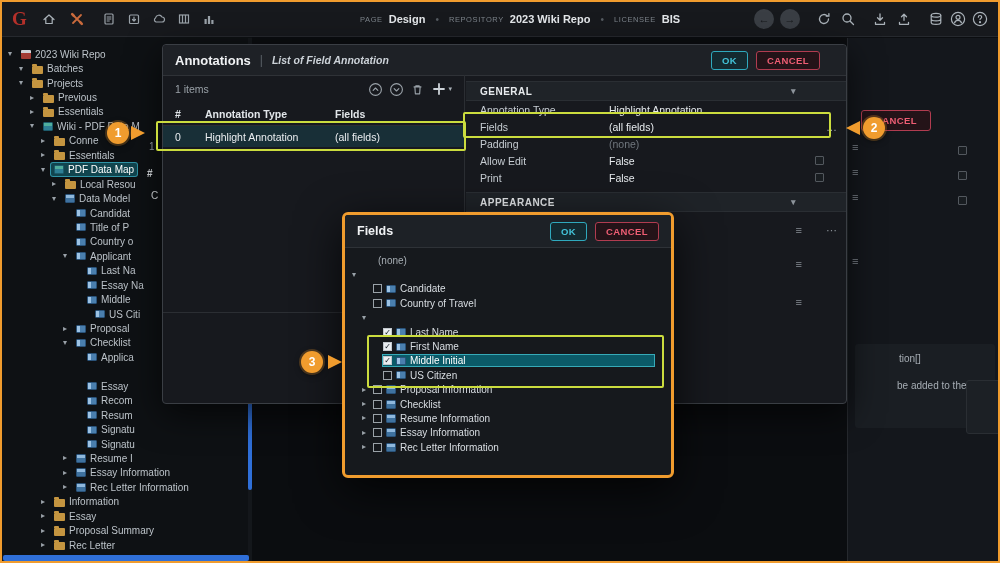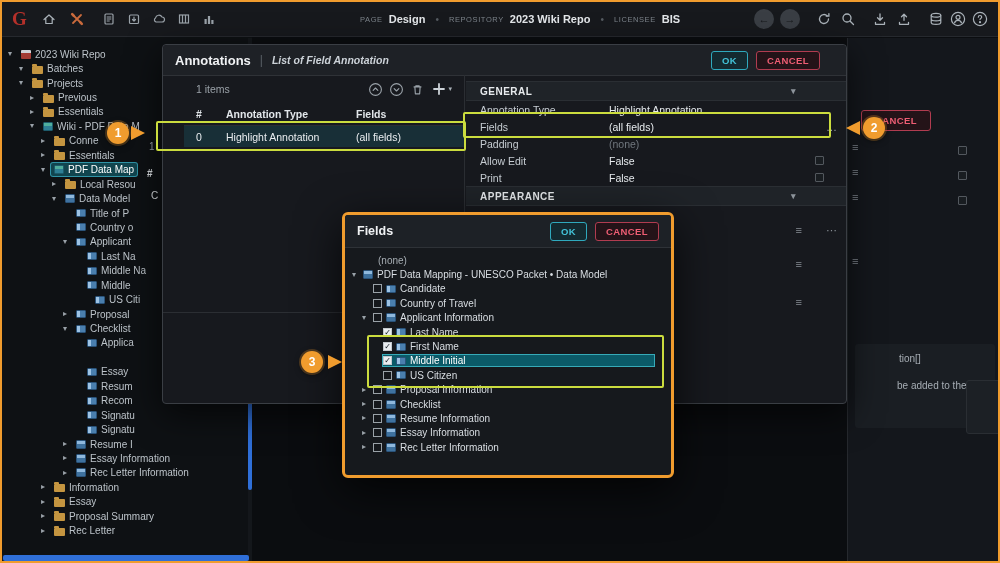--- a/index.html
+++ b/index.html
@@ -50,32 +50,32 @@
 
   
   .dlg{position:absolute;left:160px;top:42px;width:685px;height:360px;background:#17191e;border:1px solid #3a3e44;border-radius:4px;box-shadow:0 10px 35px rgba(0,0,0,.65);z-index:5;box-sizing:border-box;}
   .dlg-header{height:30px;background:#1e2126;border-bottom:1px solid #2f3237;display:flex;align-items:center;padding:0 26px 0 12px;border-radius:4px 4px 0 0;}
   .dlg-title{font-size:13px;font-weight:bold;color:#f0f2f4;}
   .dlg-sep{margin:0 9px;color:#5a6066;font-size:12px;}
   .dlg-sub{font-style:italic;font-size:10.5px;font-weight:bold;color:#ccd2d8;}
   .btn{border-radius:3px;font-size:9.5px;font-weight:bold;padding:3px 10px;letter-spacing:.4px;box-sizing:border-box;}
   .btn.ok{border:1px solid #2fa9bd;color:#43c3d8;background:#142a30;margin-left:auto;}
   .btn.cancel{border:1px solid #b13c50;color:#ef5e74;background:#241318;margin-left:8px;}
-  .list-pane{position:absolute;left:0;top:30px;width:302px;height:238px;border-right:1px solid #2b2e33;border-bottom:1px solid #2b2e33;box-sizing:border-box;padding-left:21px;}
+  .list-pane{position:absolute;left:0;top:30px;width:302px;height:238px;border-right:1px solid #2b2e33;border-bottom:1px solid #2b2e33;box-sizing:border-box;}
   .ltb{height:28px;display:flex;align-items:center;padding:0 12px;}
   .items-count{font-size:10.5px;color:#9aa1a8;}
   .ltb-icons{margin-left:auto;display:flex;align-items:center;gap:6px;}
   .caret{font-size:7px;color:#aab1b8;margin-left:1px;}
   .thead{height:22px;display:flex;align-items:center;border-bottom:1px solid #2b2e33;font-size:10.5px;font-weight:bold;color:#e2e6ea;}
   .tcell1{width:30px;padding-left:12px;box-sizing:content-box;}
   .tcell2{width:130px;}
   .tcell3{flex:1;}
   .trow{height:21px;display:flex;align-items:center;font-size:10.5px;color:#eaedf0;background:rgba(26,90,104,.35);}
   .props-pane{position:absolute;left:303px;top:30px;right:0;bottom:0;}
-  .band{height:18px;display:flex;align-items:center;background:#1f2328;border-top:1px solid #2a2e33;border-bottom:1px solid #2a2e33;padding:0 14px;font-size:10px;font-weight:bold;letter-spacing:.5px;color:#e7eaed;}
+  .band{height:18px;margin-top:6px;display:flex;align-items:center;background:#1f2328;border-top:1px solid #2a2e33;border-bottom:1px solid #2a2e33;padding:0 14px;font-size:10px;font-weight:bold;letter-spacing:.5px;color:#e7eaed;}
   .chev{margin-left:auto;margin-right:36px;color:#8d949b;font-size:9px;}
   .prow{height:17px;display:flex;align-items:center;font-size:10.5px;padding-left:14px;}
   .plabel{width:129px;color:#c6ccd2;flex-shrink:0;}
   .pvalue{color:#e6eaed;}
   .pvalue.dim{color:#70777e;}
   .browse{margin-left:auto;margin-right:8px;color:#9aa1a8;font-size:11px;letter-spacing:1px;}
   .prow .pcheck{margin-left:auto;margin-right:22px;}
   .desc-panel{position:absolute;left:500px;top:305px;width:178px;height:52px;background:#1c2025;border:1px solid #2a2e33;border-radius:3px;}
 
   
@@ -282,20 +282,27 @@
           <span class="exp">▾</span>
           <span class="sband">
             <span class="tic ic-model"></span>
             <span class="slab">Data Model</span>
           </span>
         </div>
         <div class="srow" style="padding-left: 61px;">
           <span class="exp"></span>
           <span class="sband">
             <span class="tic ic-field"></span>
+            <span class="slab">Candidat</span>
+          </span>
+        </div>
+        <div class="srow" style="padding-left: 61px;">
+          <span class="exp"></span>
+          <span class="sband">
+            <span class="tic ic-field"></span>
             <span class="slab">Title of P</span>
           </span>
         </div>
         <div class="srow" style="padding-left: 61px;">
           <span class="exp"></span>
           <span class="sband">
             <span class="tic ic-field"></span>
             <span class="slab">Country o</span>
           </span>
         </div>
@@ -310,21 +317,21 @@
           <span class="exp"></span>
           <span class="sband">
             <span class="tic ic-field"></span>
             <span class="slab">Last Na</span>
           </span>
         </div>
         <div class="srow" style="padding-left: 72px;">
           <span class="exp"></span>
           <span class="sband">
             <span class="tic ic-field"></span>
-            <span class="slab">Middle Na</span>
+            <span class="slab">Essay Na</span>
           </span>
         </div>
         <div class="srow" style="padding-left: 72px;">
           <span class="exp"></span>
           <span class="sband">
             <span class="tic ic-field"></span>
             <span class="slab">Middle</span>
           </span>
         </div>
         <div class="srow" style="padding-left: 80px;">
@@ -366,28 +373,28 @@
           <span class="exp"></span>
           <span class="sband">
             <span class="tic ic-field"></span>
             <span class="slab">Essay</span>
           </span>
         </div>
         <div class="srow" style="padding-left: 72px;">
           <span class="exp"></span>
           <span class="sband">
             <span class="tic ic-field"></span>
+            <span class="slab">Recom</span>
+          </span>
+        </div>
+        <div class="srow" style="padding-left: 72px;">
+          <span class="exp"></span>
+          <span class="sband">
+            <span class="tic ic-field"></span>
             <span class="slab">Resum</span>
-          </span>
-        </div>
-        <div class="srow" style="padding-left: 72px;">
-          <span class="exp"></span>
-          <span class="sband">
-            <span class="tic ic-field"></span>
-            <span class="slab">Recom</span>
           </span>
         </div>
         <div class="srow" style="padding-left: 72px;">
           <span class="exp"></span>
           <span class="sband">
             <span class="tic ic-field"></span>
             <span class="slab">Signatu</span>
           </span>
         </div>
         <div class="srow" style="padding-left: 72px;">
@@ -571,48 +578,39 @@
     <div class="fdlg-header">
       <span class="fdlg-title">Fields</span>
       <span class="btn ok">OK</span>
       <span class="btn cancel">CANCEL</span>
     </div>
     <div id="fbody">
       <div class="fnone">(none)</div>
       <div id="ftree">
           <div class="frow" style="padding-left: 7px;">
             <span class="exp">▾</span>
-            <span class="rowband">
-              <span class="tic ic-model"></span>
-              <span class="flab">PDF Data Mapping - UNESCO Packet • Data Model</span>
-            </span>
           </div>
           <div class="frow" style="padding-left: 17px;">
             <span class="exp"></span>
             <span class="rowband">
               <span class="cb"></span>
               <span class="tic ic-field"></span>
               <span class="flab">Candidate</span>
             </span>
           </div>
           <div class="frow" style="padding-left: 17px; align-items: center;">
             <span class="exp"></span>
             <span class="rowband">
               <span class="cb"></span>
               <span class="tic ic-field"></span>
               <span class="flab">Country of Travel</span>
             </span>
           </div>
           <div class="frow" style="padding-left: 17px;">
             <span class="exp">▾</span>
-            <span class="rowband">
-              <span class="cb"></span>
-              <span class="tic ic-model"></span>
-              <span class="flab">Applicant Information</span>
-            </span>
           </div>
           <div class="frow" style="padding-left: 27px;">
             <span class="exp"></span>
             <span class="rowband">
               <span class="cb checked">✓</span>
               <span class="tic ic-field"></span>
               <span class="flab">Last Name</span>
             </span>
           </div>
           <div class="frow" style="padding-left: 27px;">

